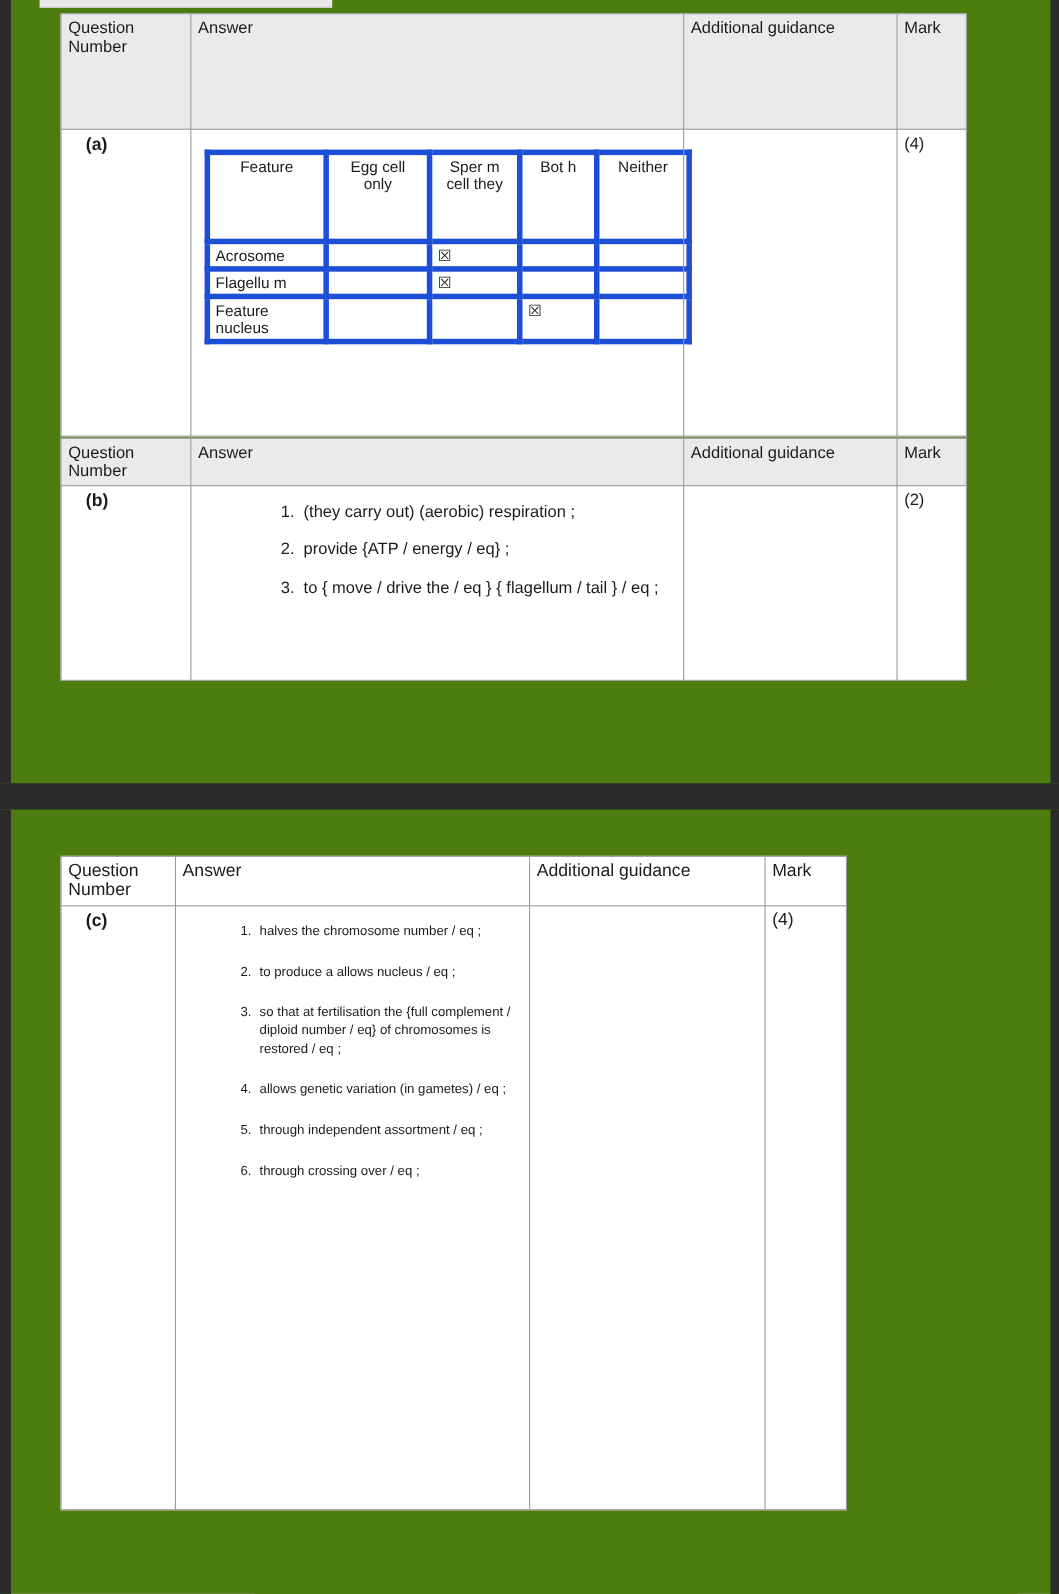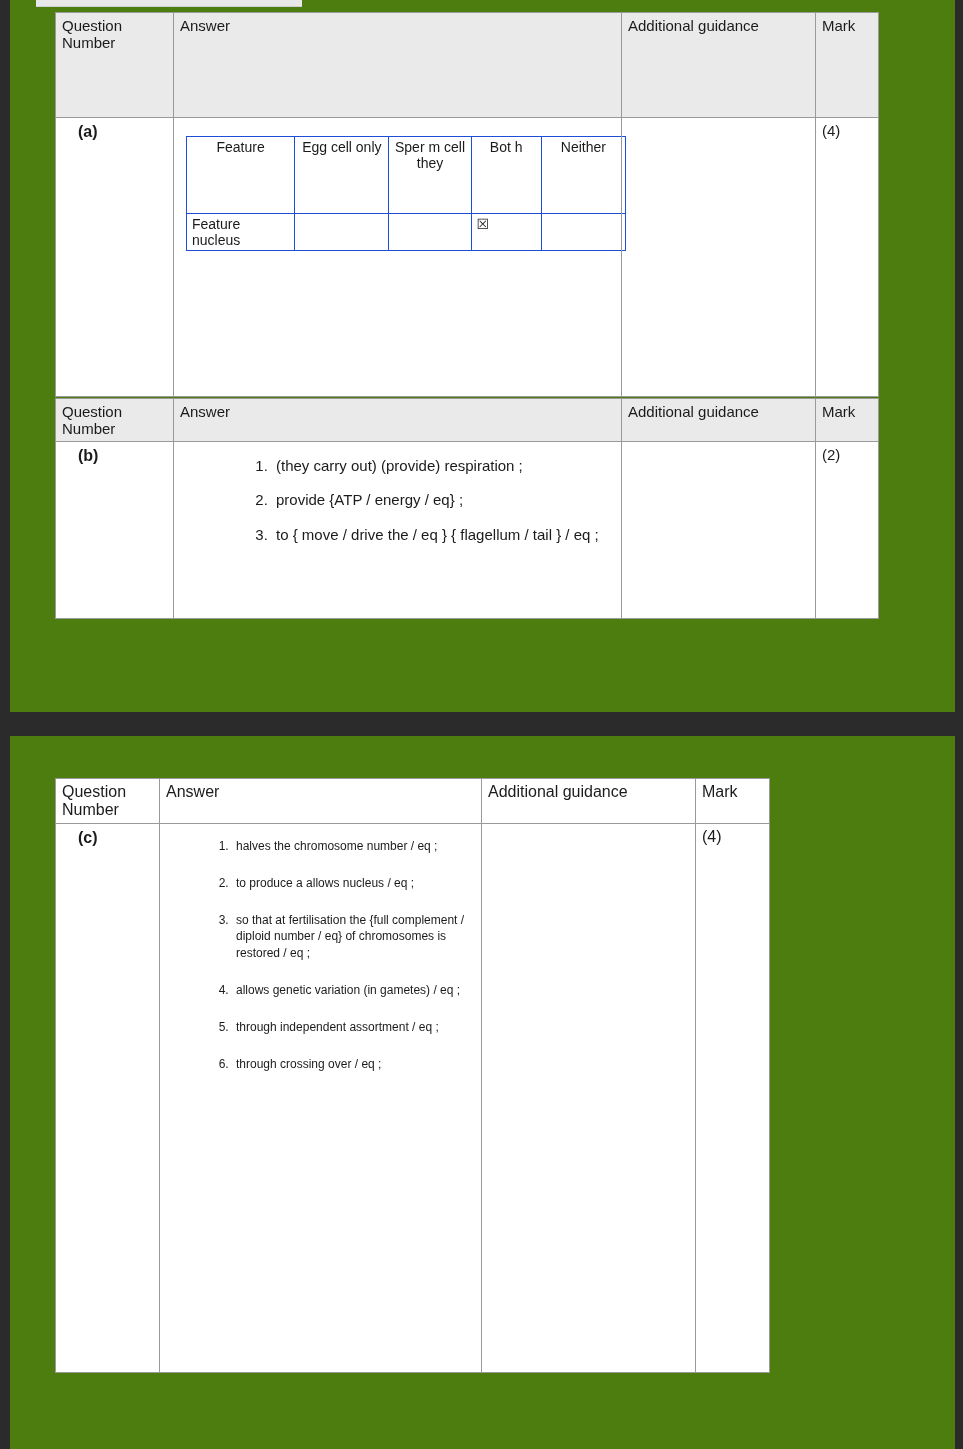--- a/index.html
+++ b/index.html
@@ -90,21 +90,21 @@
   }
 
   
   .feat-table {
     border-collapse: collapse;
     table-layout: fixed;
     width: 440px;
     margin: 14px 0 0 6px;
   }
   .feat-table td {
-    border: 1px solid #1d4ed8;
+    border: 5px solid #1d4ed8;
     font-size: 14px;
     padding: 2px 5px;
     vertical-align: top;
     line-height: 1.15;
     color: #1b1b1b;
   }
   .feat-table .fh { text-align: center; }
   .feat-table .fh.center { text-align: center; }
   .fw-feature { width: 108px; }
   .fw-col { width: 94px; }
@@ -191,20 +191,34 @@
           </colgroup>
           <tbody>
                 <tr class="feat-row-h">
             <td class="fh center">Feature</td>
             <td class="fh">Egg cell only</td>
             <td class="fh">Sper m cell they</td>
             <td class="fh">Bot h</td>
             <td class="fh">Neither</td>
           </tr>
           <tr>
+            <td>Acrosome</td>
+            <td></td>
+            <td class="tick">☒</td>
+            <td></td>
+            <td></td>
+          </tr>
+          <tr>
+            <td>Flagellu m</td>
+            <td></td>
+            <td class="tick">☒</td>
+            <td></td>
+            <td></td>
+          </tr>
+          <tr>
             <td>Feature nucleus</td>
             <td></td>
             <td></td>
             <td class="tick">☒</td>
             <td></td>
           </tr>
         </tbody>
             </table>
       </td>
       <td></td>
@@ -229,21 +243,21 @@
       <td>Answer</td>
       <td>Additional guidance</td>
       <td>Mark</td>
     </tr>
     <tr>
       <td class="qn-cell">
         <div class="sub-label">(b)</div>
       </td>
       <td class="ans-cell" style="height:168px;">
         <ol class="ans-list">
-          <li>(they carry out) (provide) respiration ;</li>
+          <li>(they carry out) (aerobic) respiration ;</li>
           <li>provide {ATP / energy / eq} ;</li>
           <li>to { move / drive the / eq } { flagellum / tail } / eq ;</li>
         </ol>
       </td>
       <td></td>
       <td class="mark-cell mark-pos-b">(2)</td>
     </tr>
   </tbody>
     </table>
 

